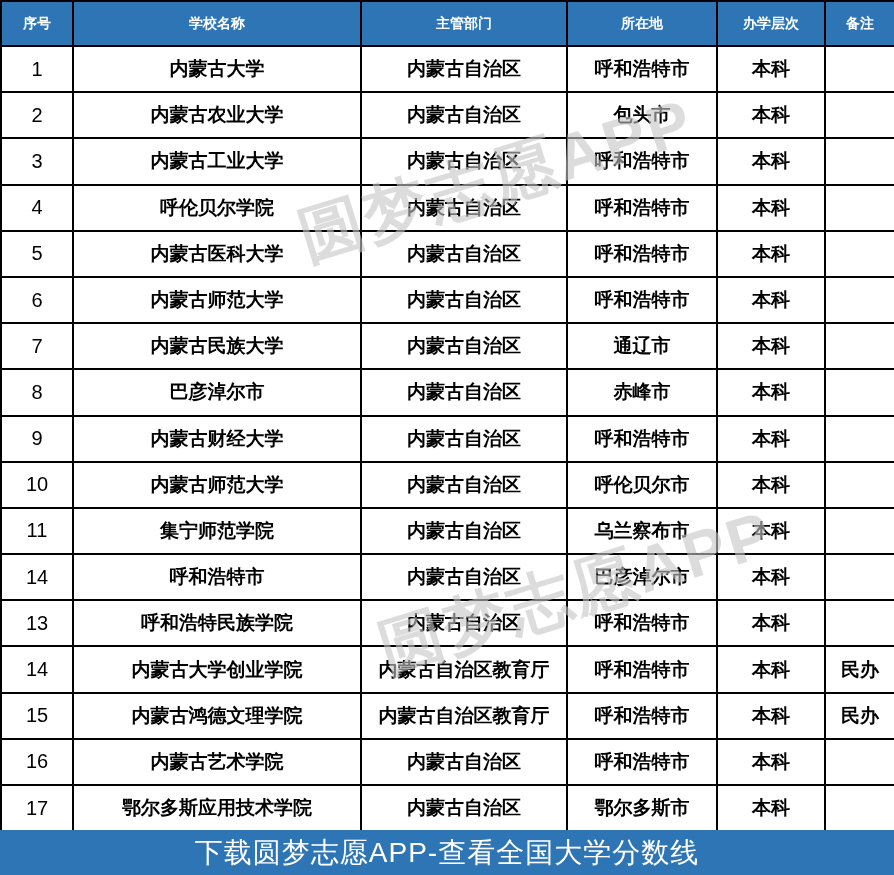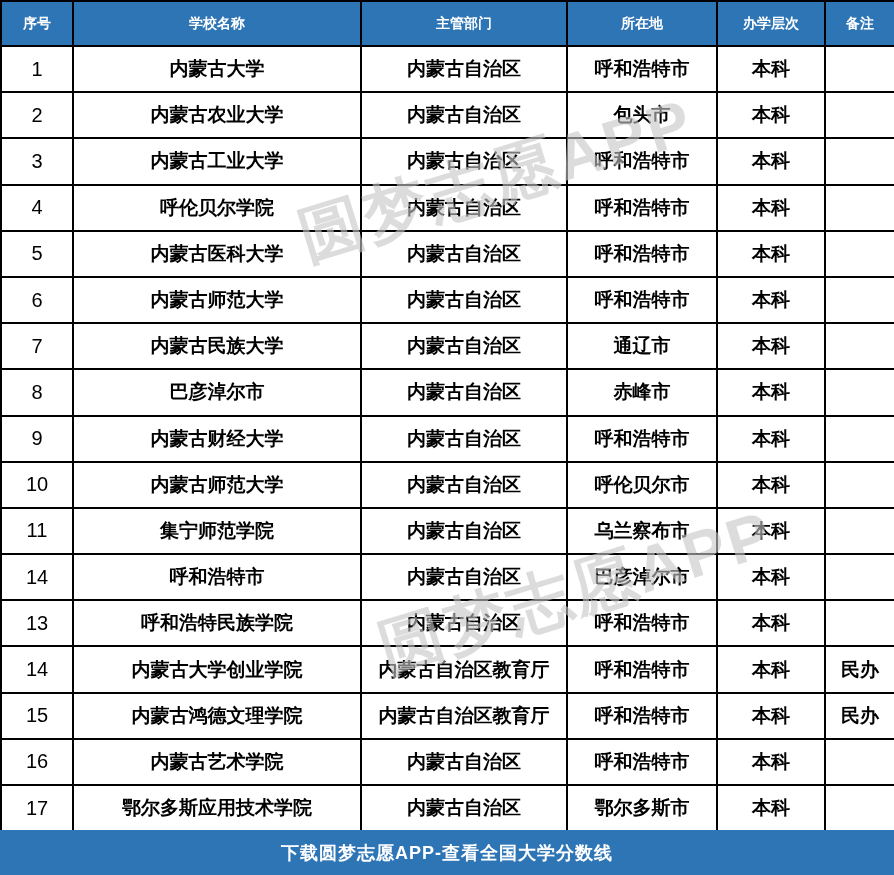--- a/index.html
+++ b/index.html
@@ -63,22 +63,22 @@
     z-index:5;
   }
   .wm1{left:292px;top:136px;}
   .wm2{left:372px;top:548px;}
   .footer-banner{
     position:absolute;
     left:0;bottom:0;
     width:894px;height:45px;
     background:var(--footer-bg);
     color:var(--footer-text);
-    font-size:18px;
-    font-weight:bold;
+    font-size:28px;
+    font-weight:normal;
     display:flex;
     align-items:center;
     justify-content:center;
     letter-spacing:1px;
   }
 </style>
 </head>
 <body>
 
 <div class="page">

